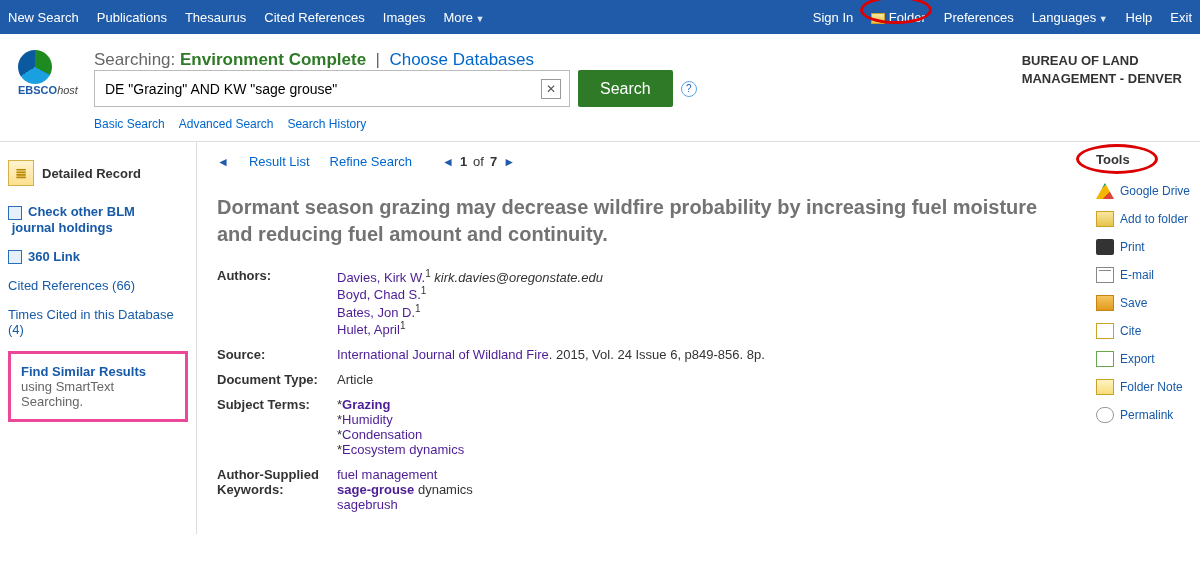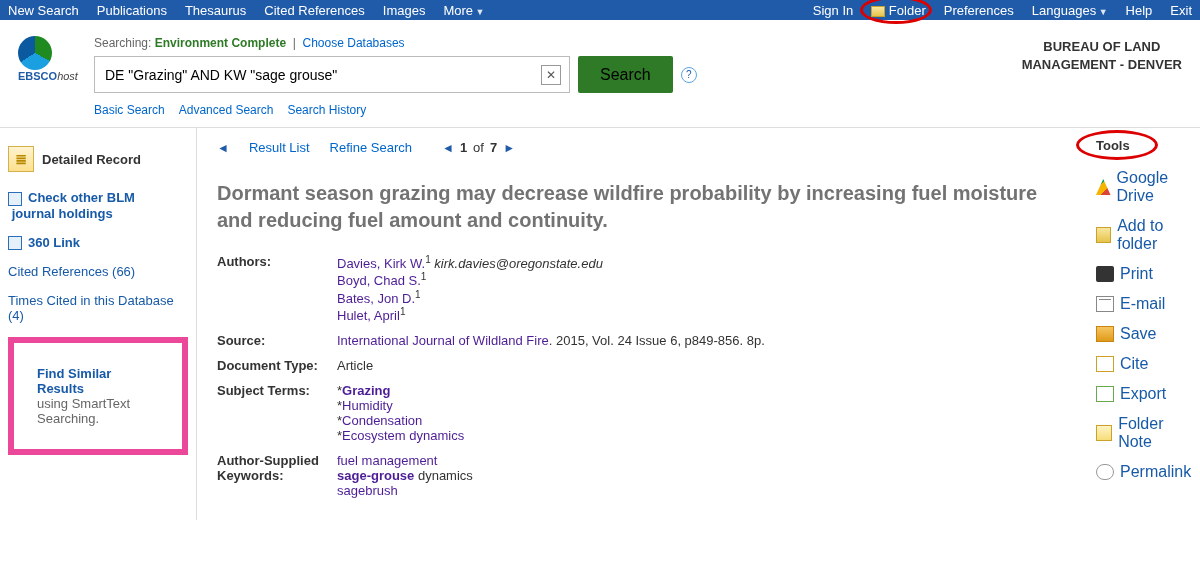--- a/index.html
+++ b/index.html
@@ -1,58 +1,58 @@
 <!DOCTYPE html>
 <html><head>
 <meta charset="utf-8">
 <style>
   *{margin:0;padding:0;box-sizing:border-box}
   body{font-family:Arial,Helvetica,sans-serif;font-size:13px;color:#333;width:1200px}
   a{text-decoration:none;color:#0066cc}
-  .topbar{background:#1f5ba8;color:#fff;display:flex;justify-content:space-between;align-items:center;height:20px;padding:0 8px}
+  .topbar{background:#1f5ba8;color:#fff;display:flex;justify-content:space-between;align-items:center;height:34px;padding:0 8px}
   .topbar .left,.topbar .right{display:flex;gap:18px;align-items:center}
   .topbar a{color:#fff;font-size:13px}
   .topbar .drop::after{content:" ▼";font-size:9px;opacity:.85}
   .circle-red{position:absolute;border:3px solid #d00;border-radius:50%;pointer-events:none}
   .header2{display:flex;align-items:flex-start;padding:16px 18px 10px;gap:16px}
   .logo{display:flex;flex-direction:column;align-items:flex-start;width:60px}
   .logo-img{width:34px;height:34px;border-radius:50%;background:conic-gradient(#1f8a1f 0 33%,#1aa0e0 33% 66%,#0b5aa0 66% 100%)}
   .logo-txt{font-size:11px;color:#444}.logo-txt b{color:#1f5ba8}
   .search-area{flex:1}
-  .srchline{font-size:12px;color:#666;margin-bottom:6px}
+  .srchline{font-size:17px;color:#666;}
   .srchline b{color:#2e7a26;font-weight:bold}
   .srchrow{display:flex;align-items:center;gap:8px}
   .srchbox{display:flex;align-items:center;border:1px solid #bbb;width:476px;height:37px;background:#fff}
   .srchbox input{flex:1;border:0;outline:0;padding:0 10px;font-size:14px}
   .srch-clear{width:20px;height:20px;margin:0 8px;border:1px solid #999;display:flex;align-items:center;justify-content:center;font-size:12px;color:#555;cursor:pointer}
-  .srchbtn{background:#2e7a26;color:#000000;border:0;height:37px;padding:0 22px;font-size:16px;cursor:pointer;border-radius:2px}
+  .srchbtn{background:#2e7a26;color:#ffffff;border:0;height:37px;padding:0 22px;font-size:16px;cursor:pointer;border-radius:2px}
   .qmark{width:16px;height:16px;border-radius:50%;border:1px solid #5aa5e6;color:#1f5ba8;font-size:10px;display:flex;align-items:center;justify-content:center}
   .sublinks{margin-top:10px;font-size:12px;display:flex;gap:14px}
-  .orgname{margin-left:auto;text-align:center;font-weight:bold;color:#333;font-size:13px;line-height:1.4;padding-top:2px}
+  .orgname{margin-left:auto;text-align:left;font-weight:bold;color:#333;font-size:13px;line-height:1.4;padding-top:2px}
   .main{display:flex}
   .leftcol{width:196px;border-top:1px solid #ddd;padding:12px 8px 0 8px}
   .det{display:flex;align-items:center;gap:8px;font-weight:bold;font-size:13px;margin:6px 0 18px}
   .doc-icon{width:26px;height:26px;border:1px solid #d4b24a;background:linear-gradient(#fff3d0,#fde08f);display:flex;align-items:center;justify-content:center;color:#b88900;font-size:14px}
   .lnk-icon{width:14px;height:14px;border:1px solid #2a6ebb;background:#e6f0fb;display:inline-block;margin-right:6px;vertical-align:middle}
   .sidesec{font-size:13px;margin-bottom:14px}
   .sidesec a{color:#175aa8}
-  .leftbox{border:6px solid #ec4899;padding:23px;margin-top:4px}
+  .leftbox{border:3px solid #ec4899;padding:10px;margin-top:4px}
   .centercol{flex:1;border-left:1px solid #ddd;border-top:1px solid #ddd;padding:12px 20px;position:relative}
   .nav1{display:flex;gap:20px;align-items:center;font-size:13px;margin-bottom:14px}
   .nav1 .pager{margin-left:10px;color:#333;display:flex;gap:6px;align-items:center}
   .arrow{color:#1f5ba8;font-size:12px}
   .title{font-size:20px;font-weight:bold;color:#737373;line-height:1.35;margin:25px 0 20px}
   .field{display:flex;margin:10px 0;font-size:13px}
   .field .lbl{width:120px;font-weight:bold;color:#333}
   .field .val{flex:1}
   .val a{color:#4c1d95}
   .sup{font-size:10px;vertical-align:super}
   .rightcol{width:112px;border-top:1px solid #ddd;padding:10px 4px;position:relative}
   .tools-h{font-weight:bold;font-size:13px;margin:0 0 10px 4px}
-  .tool{display:flex;align-items:center;gap:6px;padding:6px 4px;font-size:16px}
+  .tool{display:flex;align-items:center;gap:6px;padding:6px 4px;font-size:12px}
   .tool a{color:#175aa8}
   .ticon{width:18px;height:16px;display:inline-block}
   .icn-gd{background:linear-gradient(135deg,#0f9d58 33%,#f4b400 33% 66%,#db4437 66%);clip-path:polygon(50% 0,100% 100%,0 100%)}
   .icn-folder{background:linear-gradient(#f9e7a0,#e6c34a);border:1px solid #c9a227}
   .icn-print{background:#333;border-radius:2px}
   .icn-mail{background:#fff;border:1px solid #888;position:relative}
   .icn-mail::after{content:"";position:absolute;inset:2px;border-top:1px solid #888}
   .icn-save{background:linear-gradient(#f6c560,#e09a1a);border:1px solid #c78412}
   .icn-cite{background:#fff;border:1px solid #c9a227}
   .icn-export{background:#fff;border:1px solid #6aa84f}

